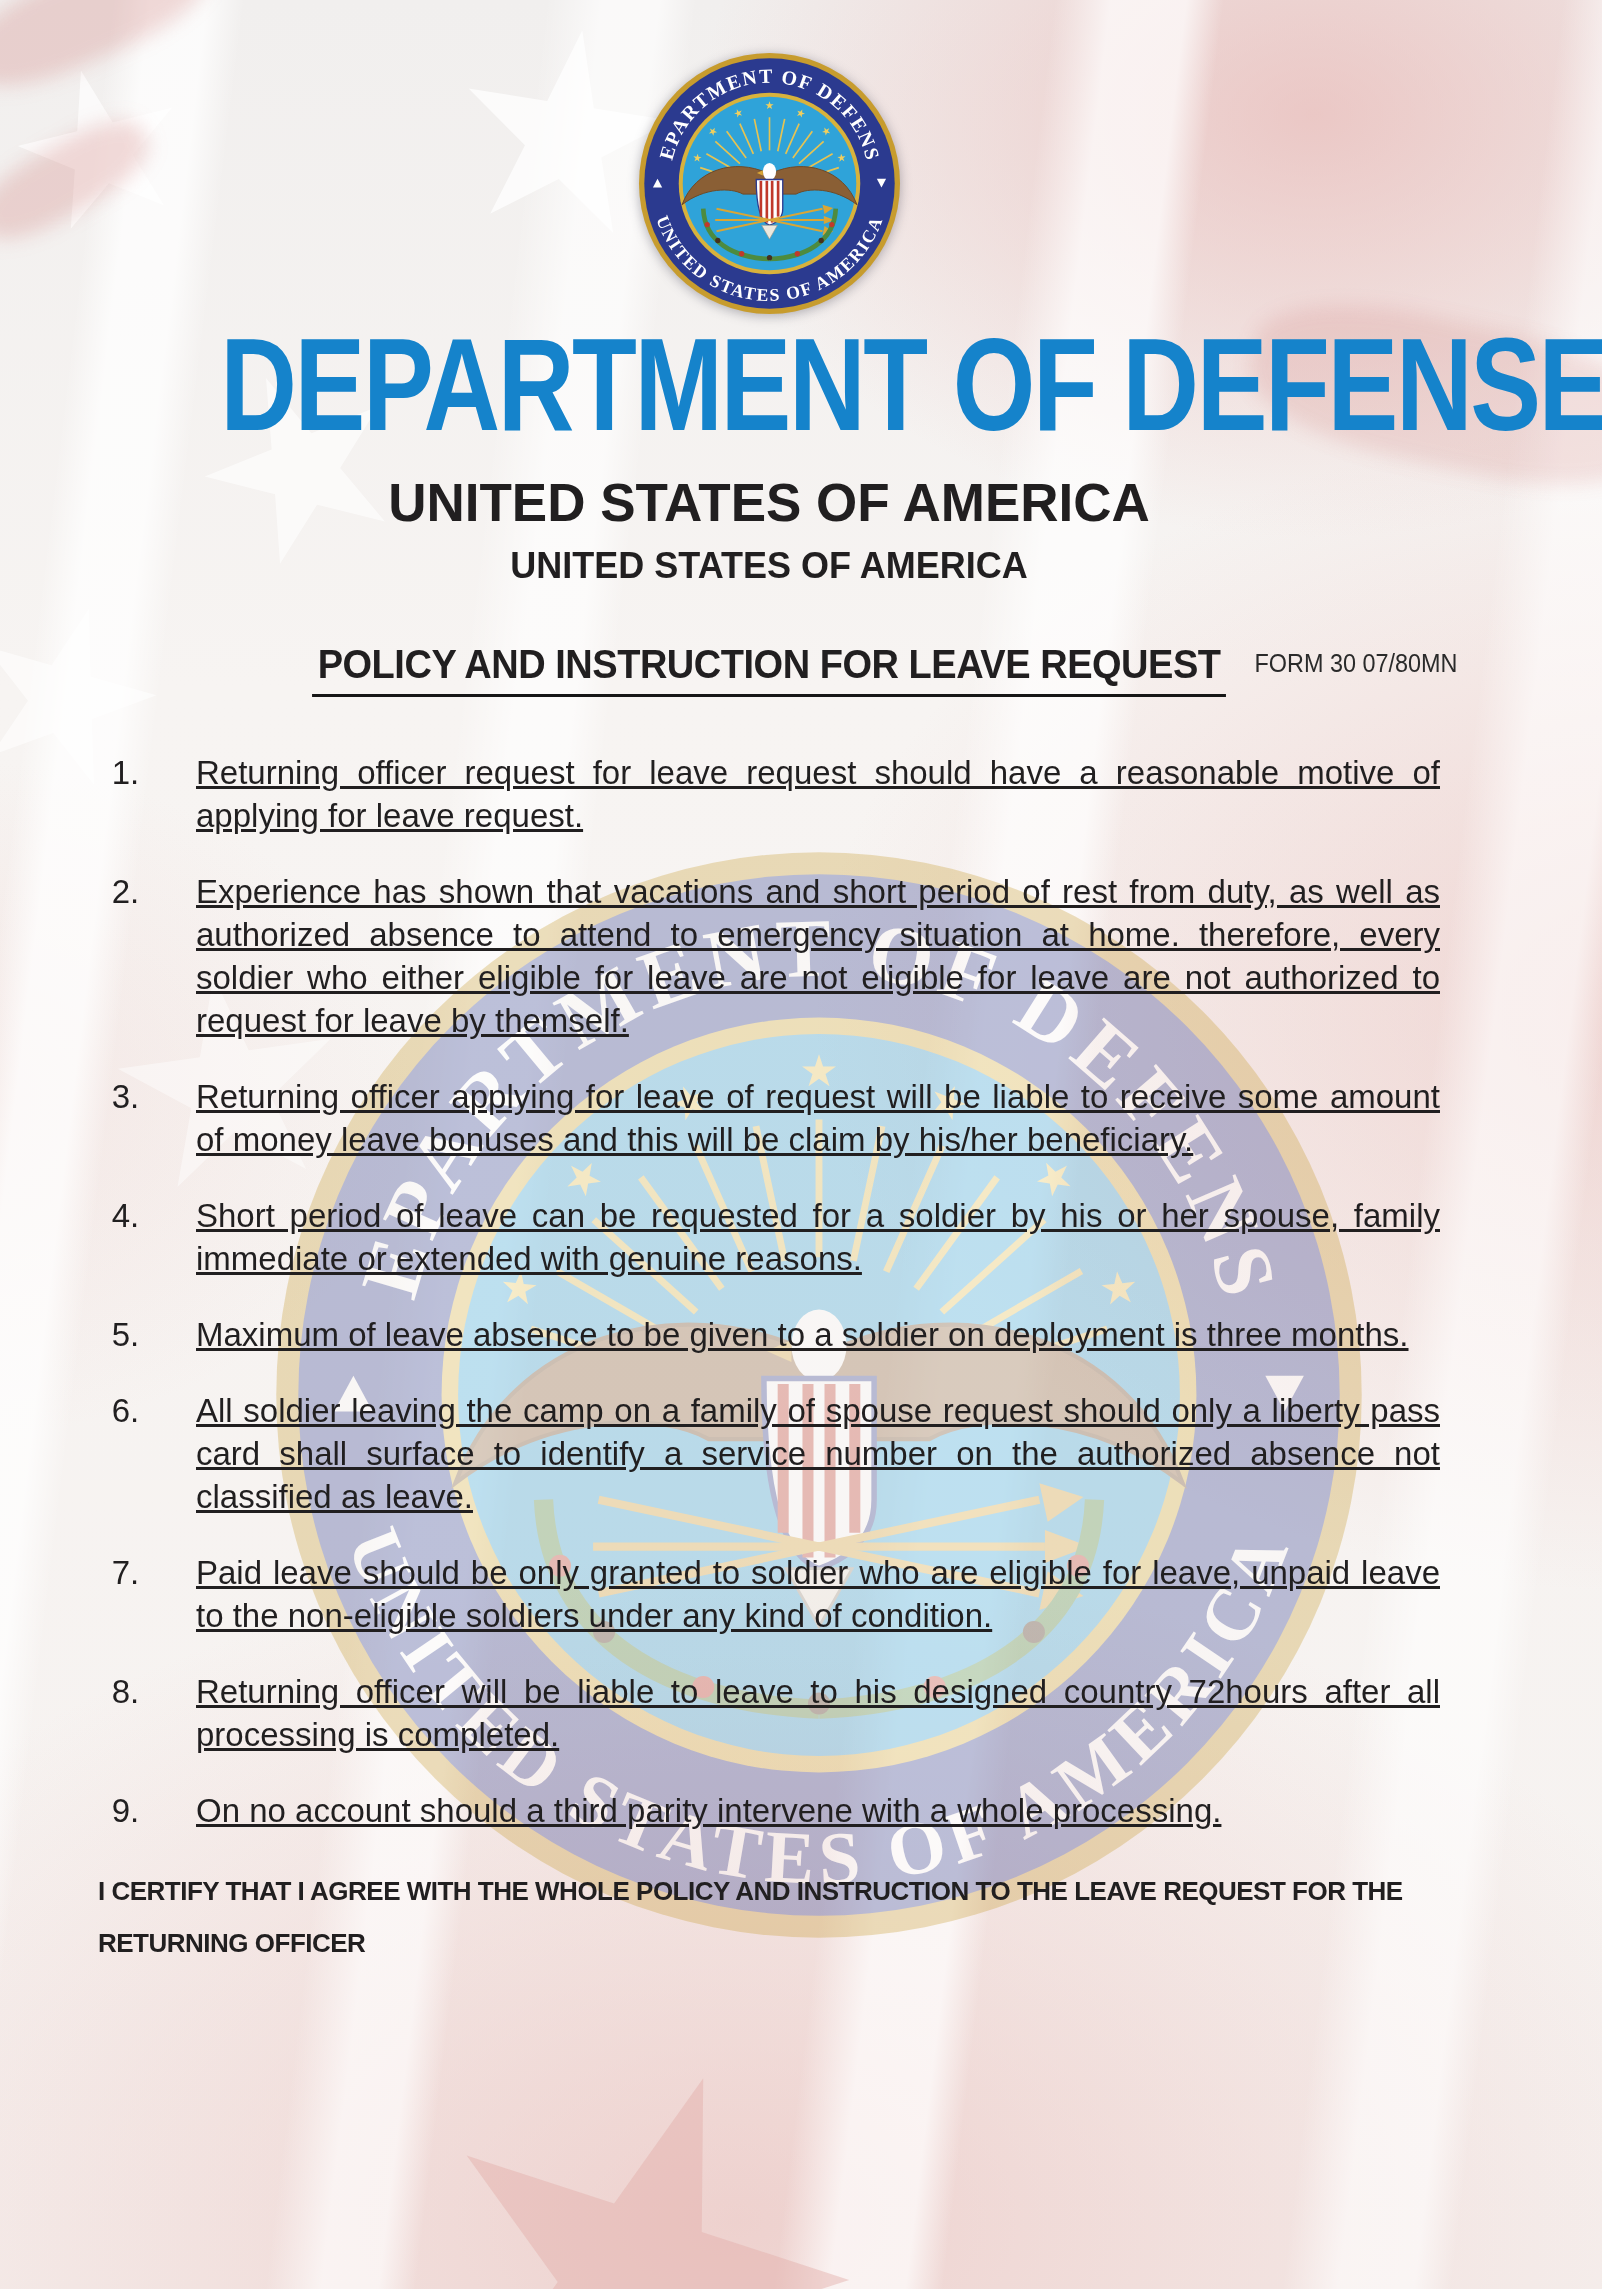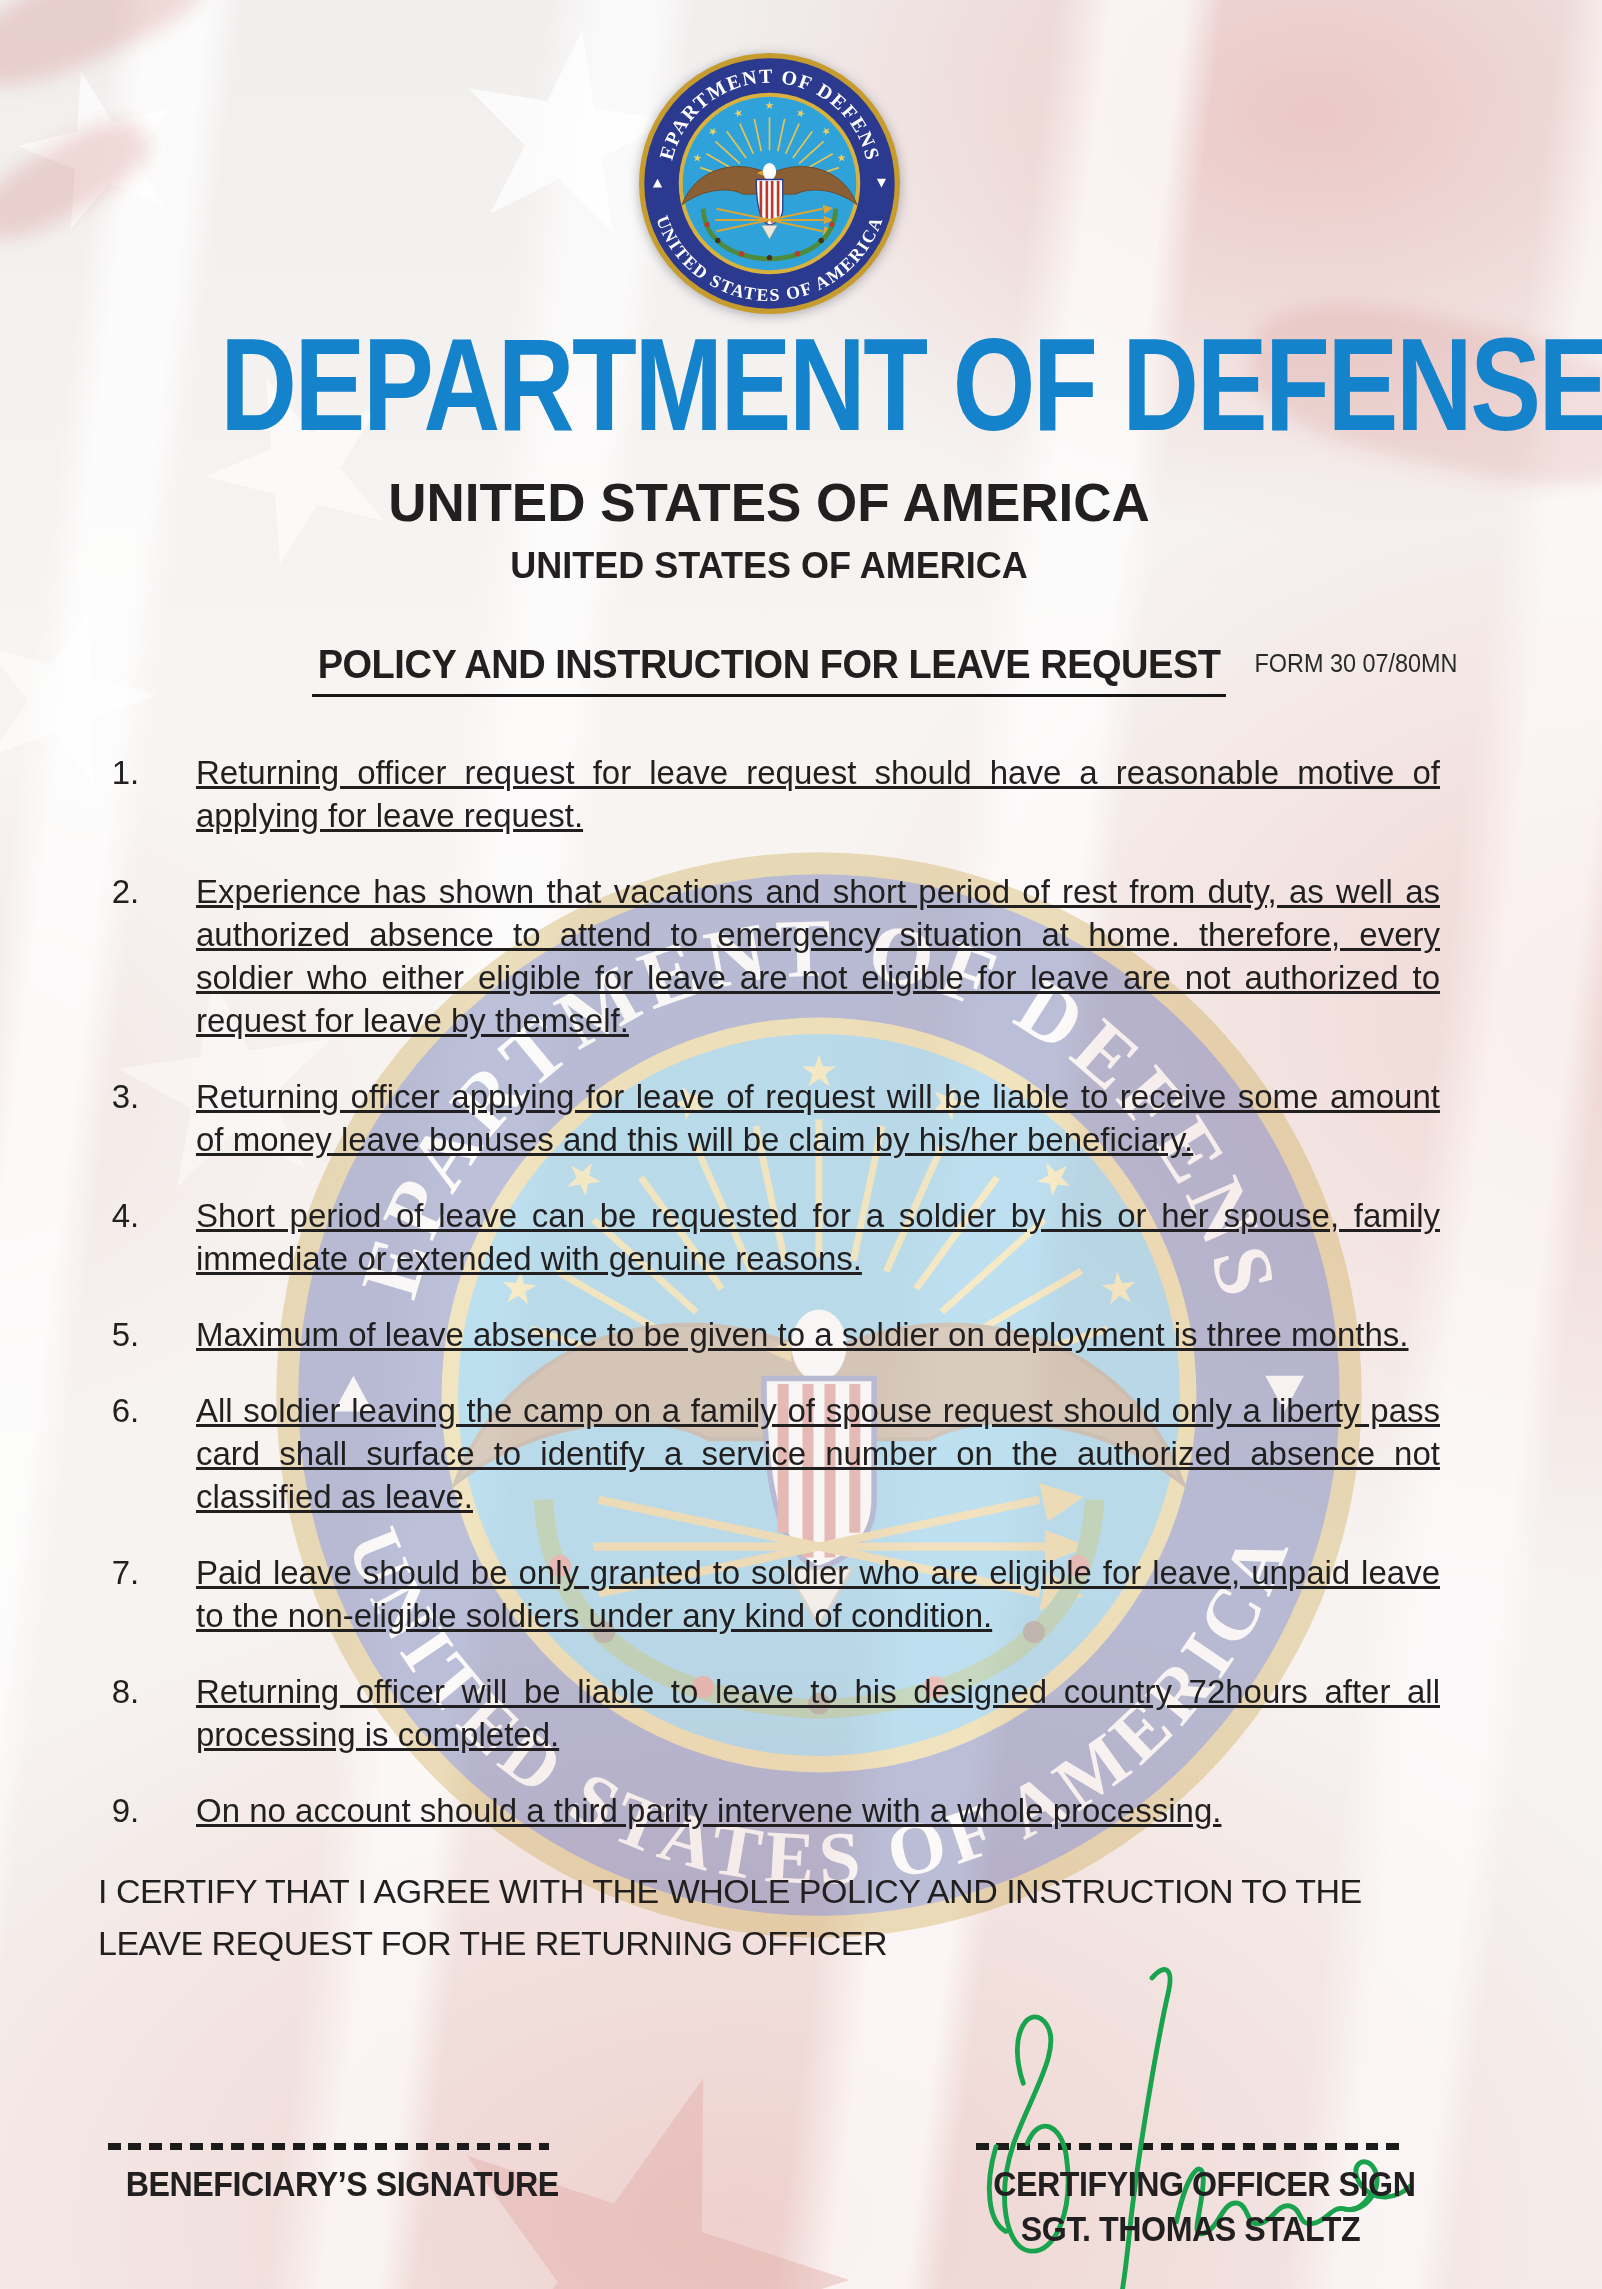--- a/index.html
+++ b/index.html
@@ -39,21 +39,21 @@
   .doc-heading{display:inline-block;font-weight:bold;font-size:40px;letter-spacing:-0.5px;
     border-bottom:3.9px solid #161616;padding:0 5.9px 6.8px;transform:scaleX(.95);white-space:nowrap;}
   .form-no{position:absolute;right:-17.6px;top:5.9px;font-size:26px;color:#2a2a2a;transform:scaleX(.9);
     transform-origin:100% 50%;white-space:nowrap;}
 
   .items{margin-top:49px;}
   .item{display:grid;grid-template-columns:98px 1fr;margin-bottom:33px;font-size:33px;line-height:43px;}
   .item .num{padding-left:13.7px;}
   .item .txt{text-align:justify;text-decoration:underline;}
 
-  .certify{margin-top:13.7px;font-size:34px;line-height:52px;letter-spacing:-0.5px;}
+  .certify{margin-top:13.7px;font-size:26px;line-height:52px;letter-spacing:-0.5px;font-weight:bold;}
 
   .sig-row{margin-top:174px;display:flex;justify-content:space-between;align-items:flex-start;}
   .sig-block{position:relative;text-align:center;}
   .sig-block.left{width:441px;margin-left:9.8px;}
   .sig-block.right{width:429px;margin-right:35px;}
   .dash-line{height:6.8px;background:repeating-linear-gradient(90deg,#1b1b1b 0 12.7px,transparent 12.7px 20.5px);}
   .sig-label{margin-top:13.7px;font-weight:bold;font-size:35px;letter-spacing:-0.5px;transform:scaleX(.92);white-space:nowrap;}
   .sig-name{margin-top:5.9px;font-weight:bold;font-size:35px;letter-spacing:-0.5px;transform:scaleX(.92);white-space:nowrap;}
   .signature-svg{position:absolute;left:-19.5px;bottom:-127px;width:468px;height:410px;pointer-events:none;}
 
@@ -248,35 +248,15 @@
       <span class="txt">Returning officer will be liable to leave to his designed country 72hours after all processing is completed.</span>
     </div>
     <div class="item">
       <span class="num">9.</span>
       <span class="txt">On no account should a third parity intervene with a whole processing.</span>
     </div>
   </div>
 
   <div class="certify">I CERTIFY THAT I AGREE WITH THE WHOLE POLICY AND INSTRUCTION TO THE LEAVE REQUEST FOR THE RETURNING OFFICER</div>
 
-  <div class="sig-row">
-    <div class="sig-block left">
-      <div class="dash-line"></div>
-      <div class="sig-label">BENEFICIARY’S SIGNATURE</div>
-    </div>
-    <div class="sig-block right">
-      <svg class="signature-svg" viewBox="0 0 480 420">
-        <g fill="none" stroke="#18a34c" stroke-width="5" stroke-linecap="round">
-          <path d="M 40,185 C 28,225 32,262 50,272"></path>
-          <path d="M 68,120 C 50,68 76,36 92,60 C 108,84 76,132 58,182 C 40,236 50,288 74,292 C 102,296 120,248 112,194 C 107,162 84,152 72,182"></path>
-          <path d="M 200,12 C 214,-4 223,2 216,30 C 204,84 184,204 177,272 C 172,322 164,384 150,404 C 140,418 134,400 144,376 C 154,352 170,330 180,340"></path>
-          <path d="M 225,262 C 238,202 256,194 252,228 C 249,258 240,278 253,274 C 270,268 272,240 288,243 C 300,246 296,266 310,264 C 324,262 328,243 342,246 C 354,249 350,266 364,264 C 380,262 384,245 398,249 C 412,253 420,240 428,230"></path>
-          <path d="M 398,249 C 420,254 438,226 428,208 C 419,192 400,204 414,224 C 428,243 452,238 464,226"></path>
-        </g>
-      </svg>
-      <div class="dash-line"></div>
-      <div class="sig-label">CERTIFYING OFFICER SIGN</div>
-      <div class="sig-name">SGT. THOMAS STALTZ</div>
-    </div>
-  </div>
 
 </div>
 
 
 </body></html>

